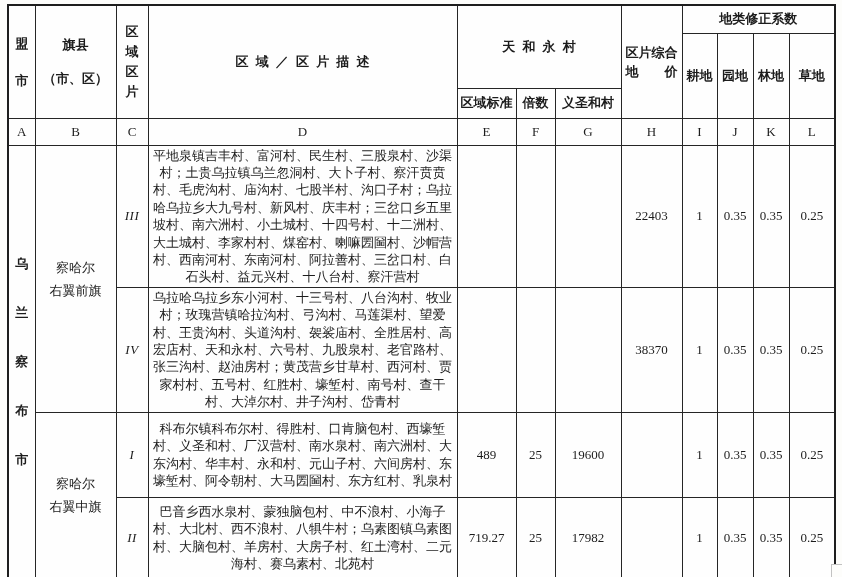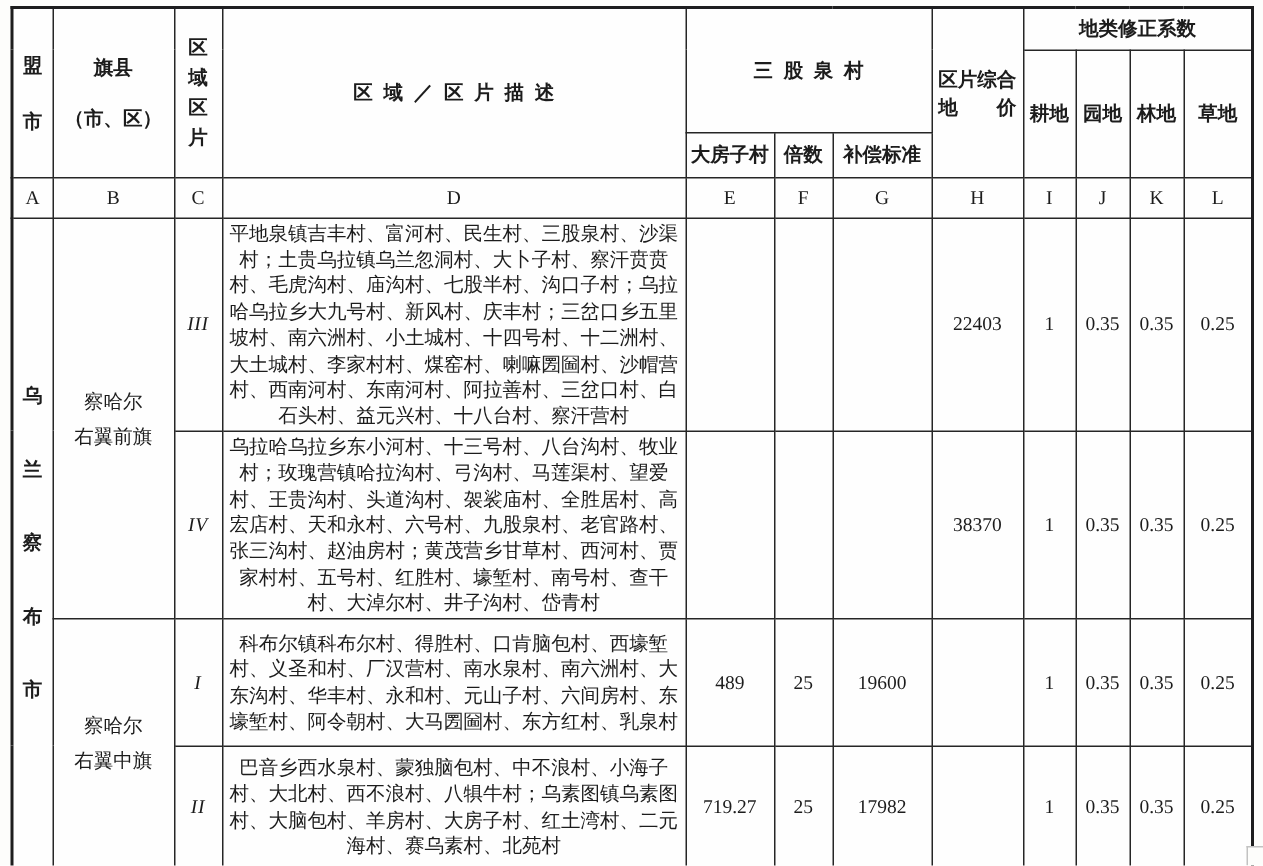--- a/index.html
+++ b/index.html
@@ -85,37 +85,37 @@
         <col style="width:46px">
     </colgroup>
 
     <tbody>
         <tr style="height:28px">
       <td class="hd" rowspan="3"><span class="vchars lh-meng">盟市</span></td>
       <td class="hd prewrap" rowspan="3" style="line-height:34px">旗县
 （市、区）</td>
       <td class="hd" rowspan="3"><span class="vchars lh-zonehdr">区域区片</span></td>
       <td class="hd ls-wide" rowspan="3">区域／区片描述</td>
-      <td class="hd ls-wide" colspan="3" rowspan="2">三股泉村</td>
+      <td class="hd ls-wide" colspan="3" rowspan="2">天和永村</td>
       <td class="hd prewrap zone-price-hd" rowspan="3">区片综合
 地　　价</td>
       <td class="hd" colspan="4">地类修正系数</td>
     </tr>
 
     <tr style="height:55px">
       <td class="hd" rowspan="2">耕地</td>
       <td class="hd" rowspan="2">园地</td>
       <td class="hd" rowspan="2">林地</td>
       <td class="hd" rowspan="2">草地</td>
     </tr>
 
     <tr style="height:30px">
-      <td class="hd">大房子村</td>
+      <td class="hd">区域标准</td>
       <td class="hd">倍数</td>
-      <td class="hd">补偿标准</td>
+      <td class="hd">义圣和村</td>
     </tr>
 
     <tr style="height:27px">
       <td class="letter-cell">A</td>
       <td class="letter-cell">B</td>
       <td class="letter-cell">C</td>
       <td class="letter-cell">D</td>
       <td class="letter-cell">E</td>
       <td class="letter-cell">F</td>
       <td class="letter-cell">G</td>

